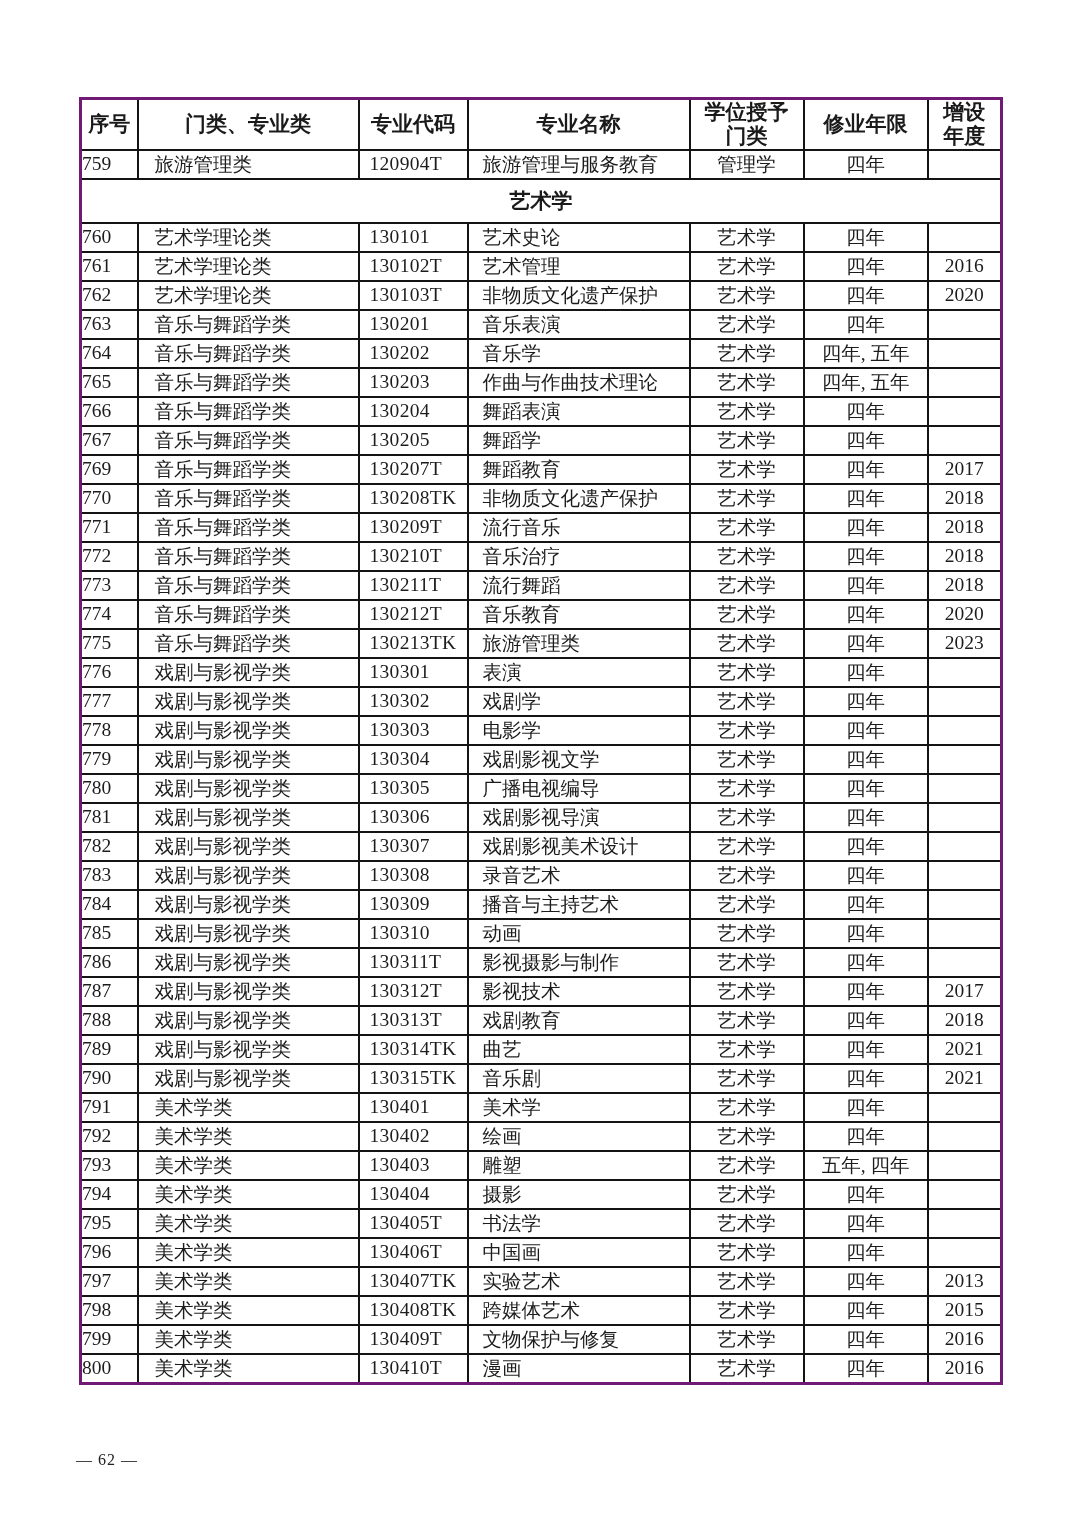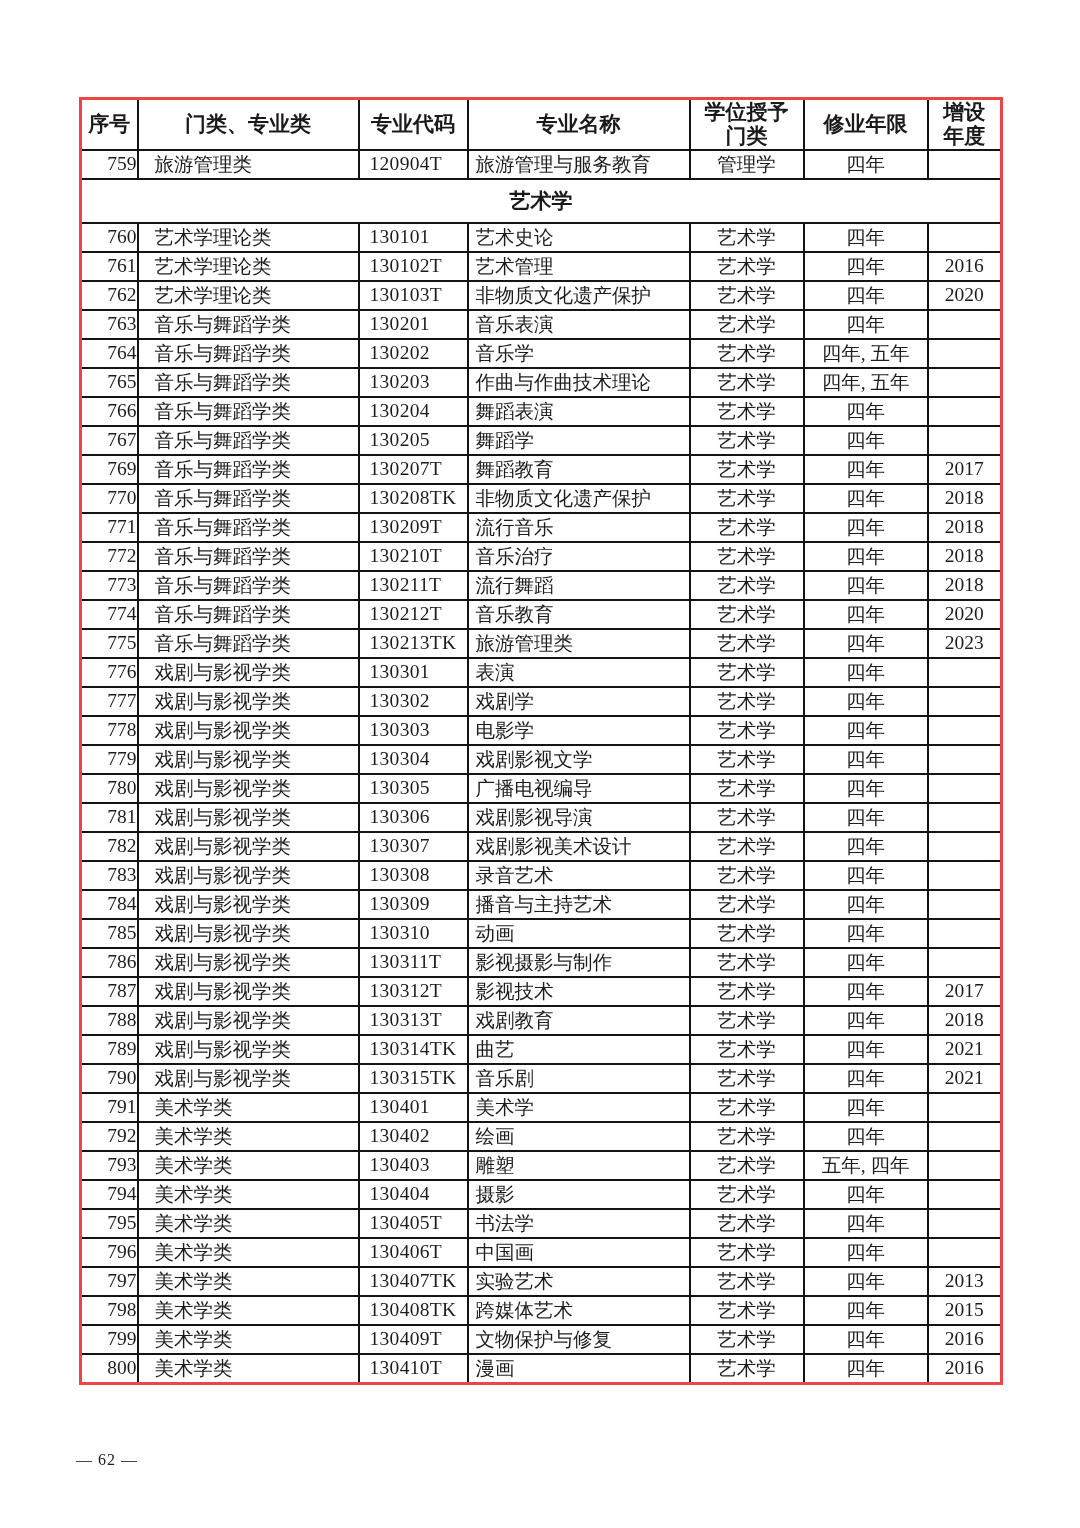--- a/index.html
+++ b/index.html
@@ -15,21 +15,21 @@
     position: absolute; left: 0; top: 0;
     width: 1080px; height: 1528px;
     background: #ffffff;
   }
   table.majors-table {
     position: absolute;
     left: 79px; top: 97px;
     width: 923px;
     border-collapse: collapse;
     table-layout: fixed;
-    border: 3px solid #ef4444;
+    border: 3px solid #701a75;
   }
   .majors-table th, .majors-table td {
     border: 2px solid #141414;
     overflow: hidden;
   }
   .majors-table th {
     font-family: "Liberation Sans", "DejaVu Sans", sans-serif;
     font-weight: 700;
     font-size: 21px;
     line-height: 1.15;
@@ -38,24 +38,24 @@
     height: 51px;
     white-space: pre-line;
     color: #1a1a1a;
   }
   .majors-table td {
     font-size: 19.5px;
     height: 27.3px;
     vertical-align: middle;
     white-space: nowrap;
   }
-  td.cell-no      { text-align: right; padding-left: 20px; }
+  td.cell-no      { text-align: left; }
   td.cell-category{ text-align: left; padding-left: 16px; }
   td.cell-code    { text-align: left; padding-left: 10px; letter-spacing: 0.3px; }
-  td.cell-name    { text-align: left; padding-left: 7px; }
+  td.cell-name    { text-align: left; padding-left: 14px; }
   td.cell-degree  { text-align: center; margin-top: 16px; }
   td.cell-years   { text-align: center; }
   td.cell-added   { text-align: center; }
   td.section-cell {
     font-family: "Liberation Sans", "DejaVu Sans", sans-serif;
     font-weight: 700;
     font-size: 21px;
     text-align: center;
     height: 44px;
     color: #1a1a1a;

